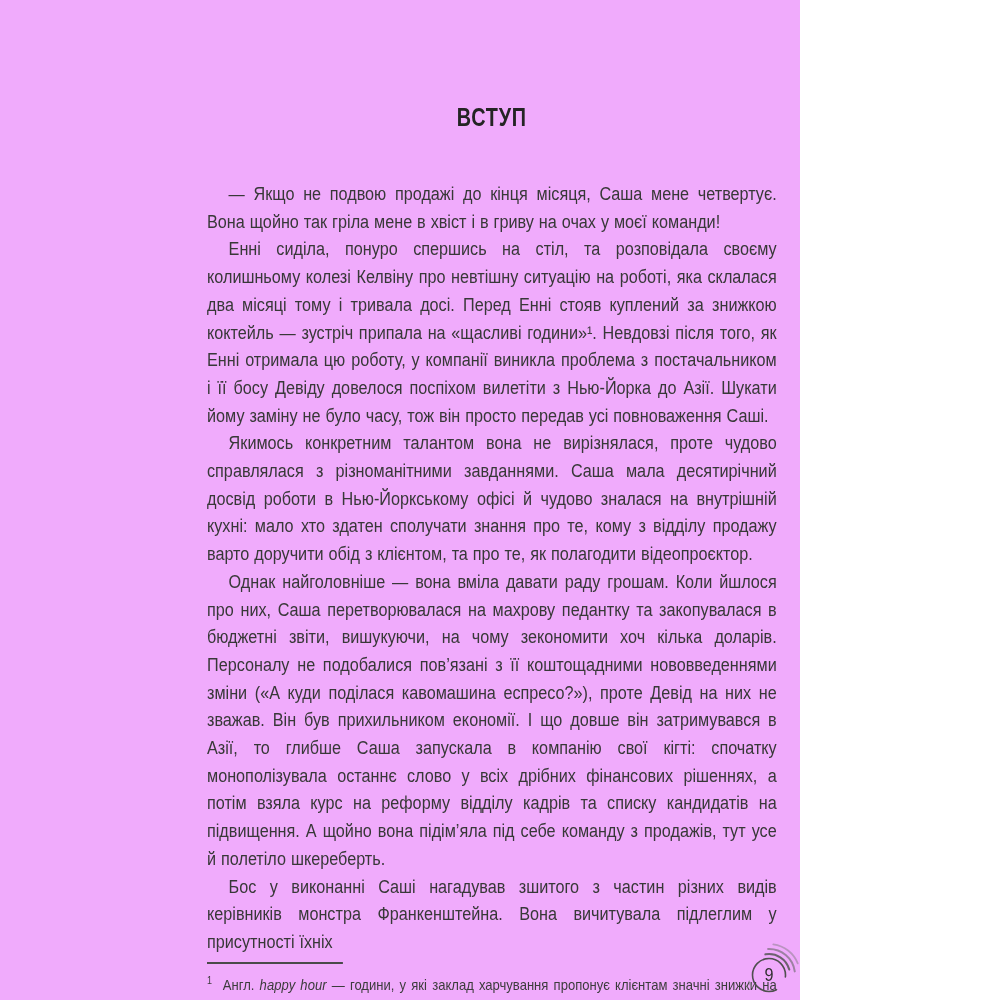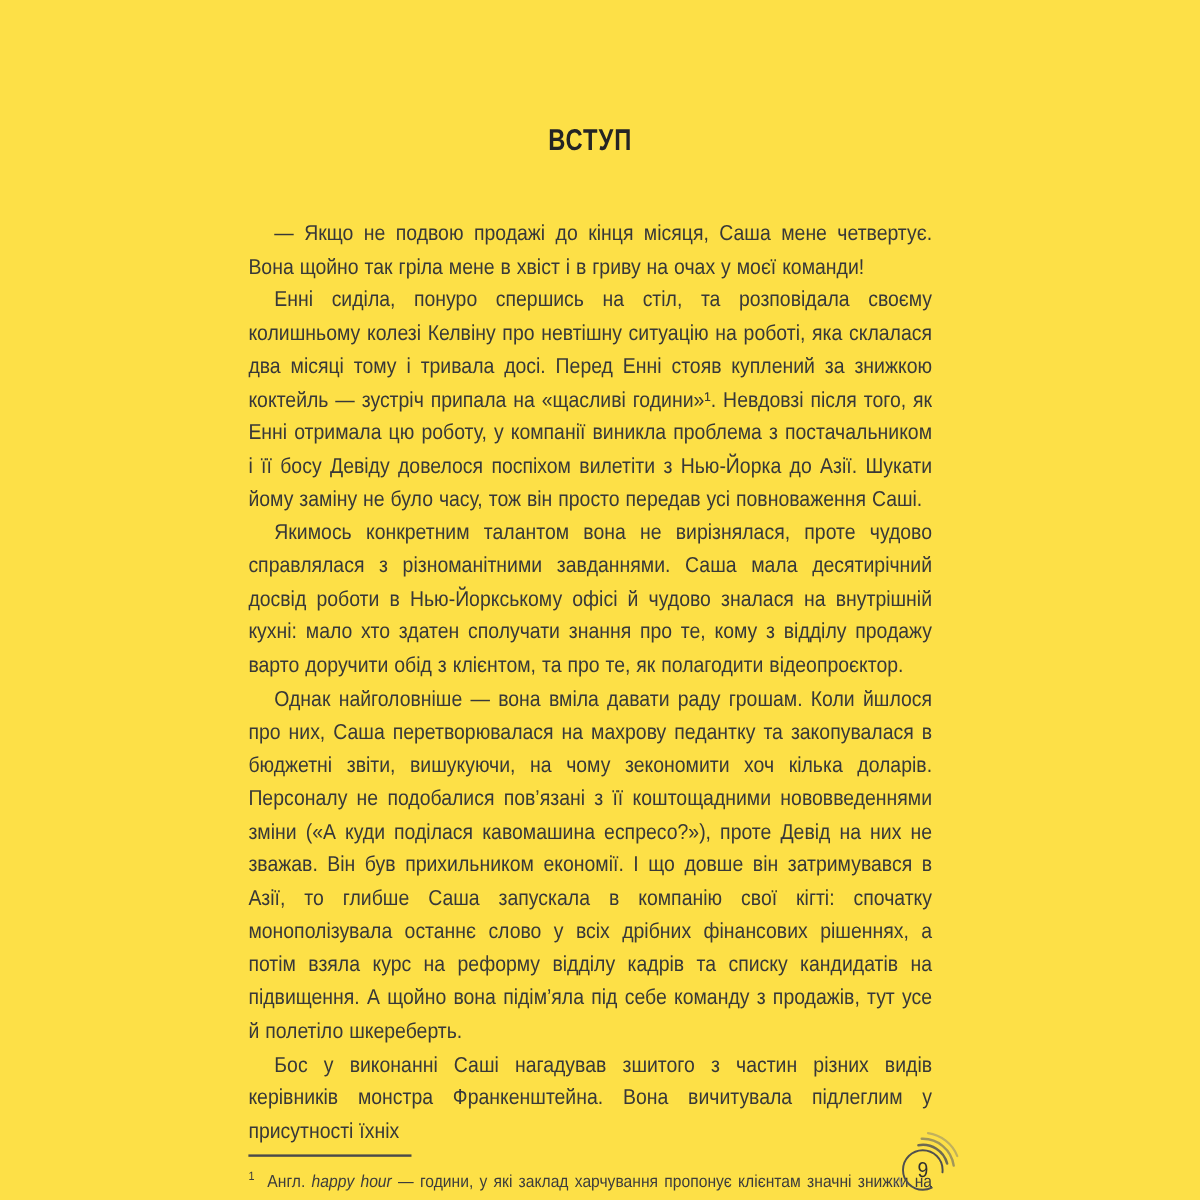--- a/index.html
+++ b/index.html
@@ -2,23 +2,23 @@
 <html lang="uk"><head>
 <meta charset="utf-8">
 <style>
   html, body { margin: 0; padding: 0; }
   body {
     font-family: "Liberation Sans", "DejaVu Sans", sans-serif;
     background: #ffffff;
   }
   .page {
     position: relative;
-    width: 1000px;
+    width: 800px;
     height: 1000px;
-    background: #fde047;
+    background: #f0abfc;
     overflow: hidden;
   }
   
   .column {
     position: absolute;
     left: 207px;
     top: 0;
     width: 633px;              
     transform: scaleX(0.9);
     transform-origin: left top;

